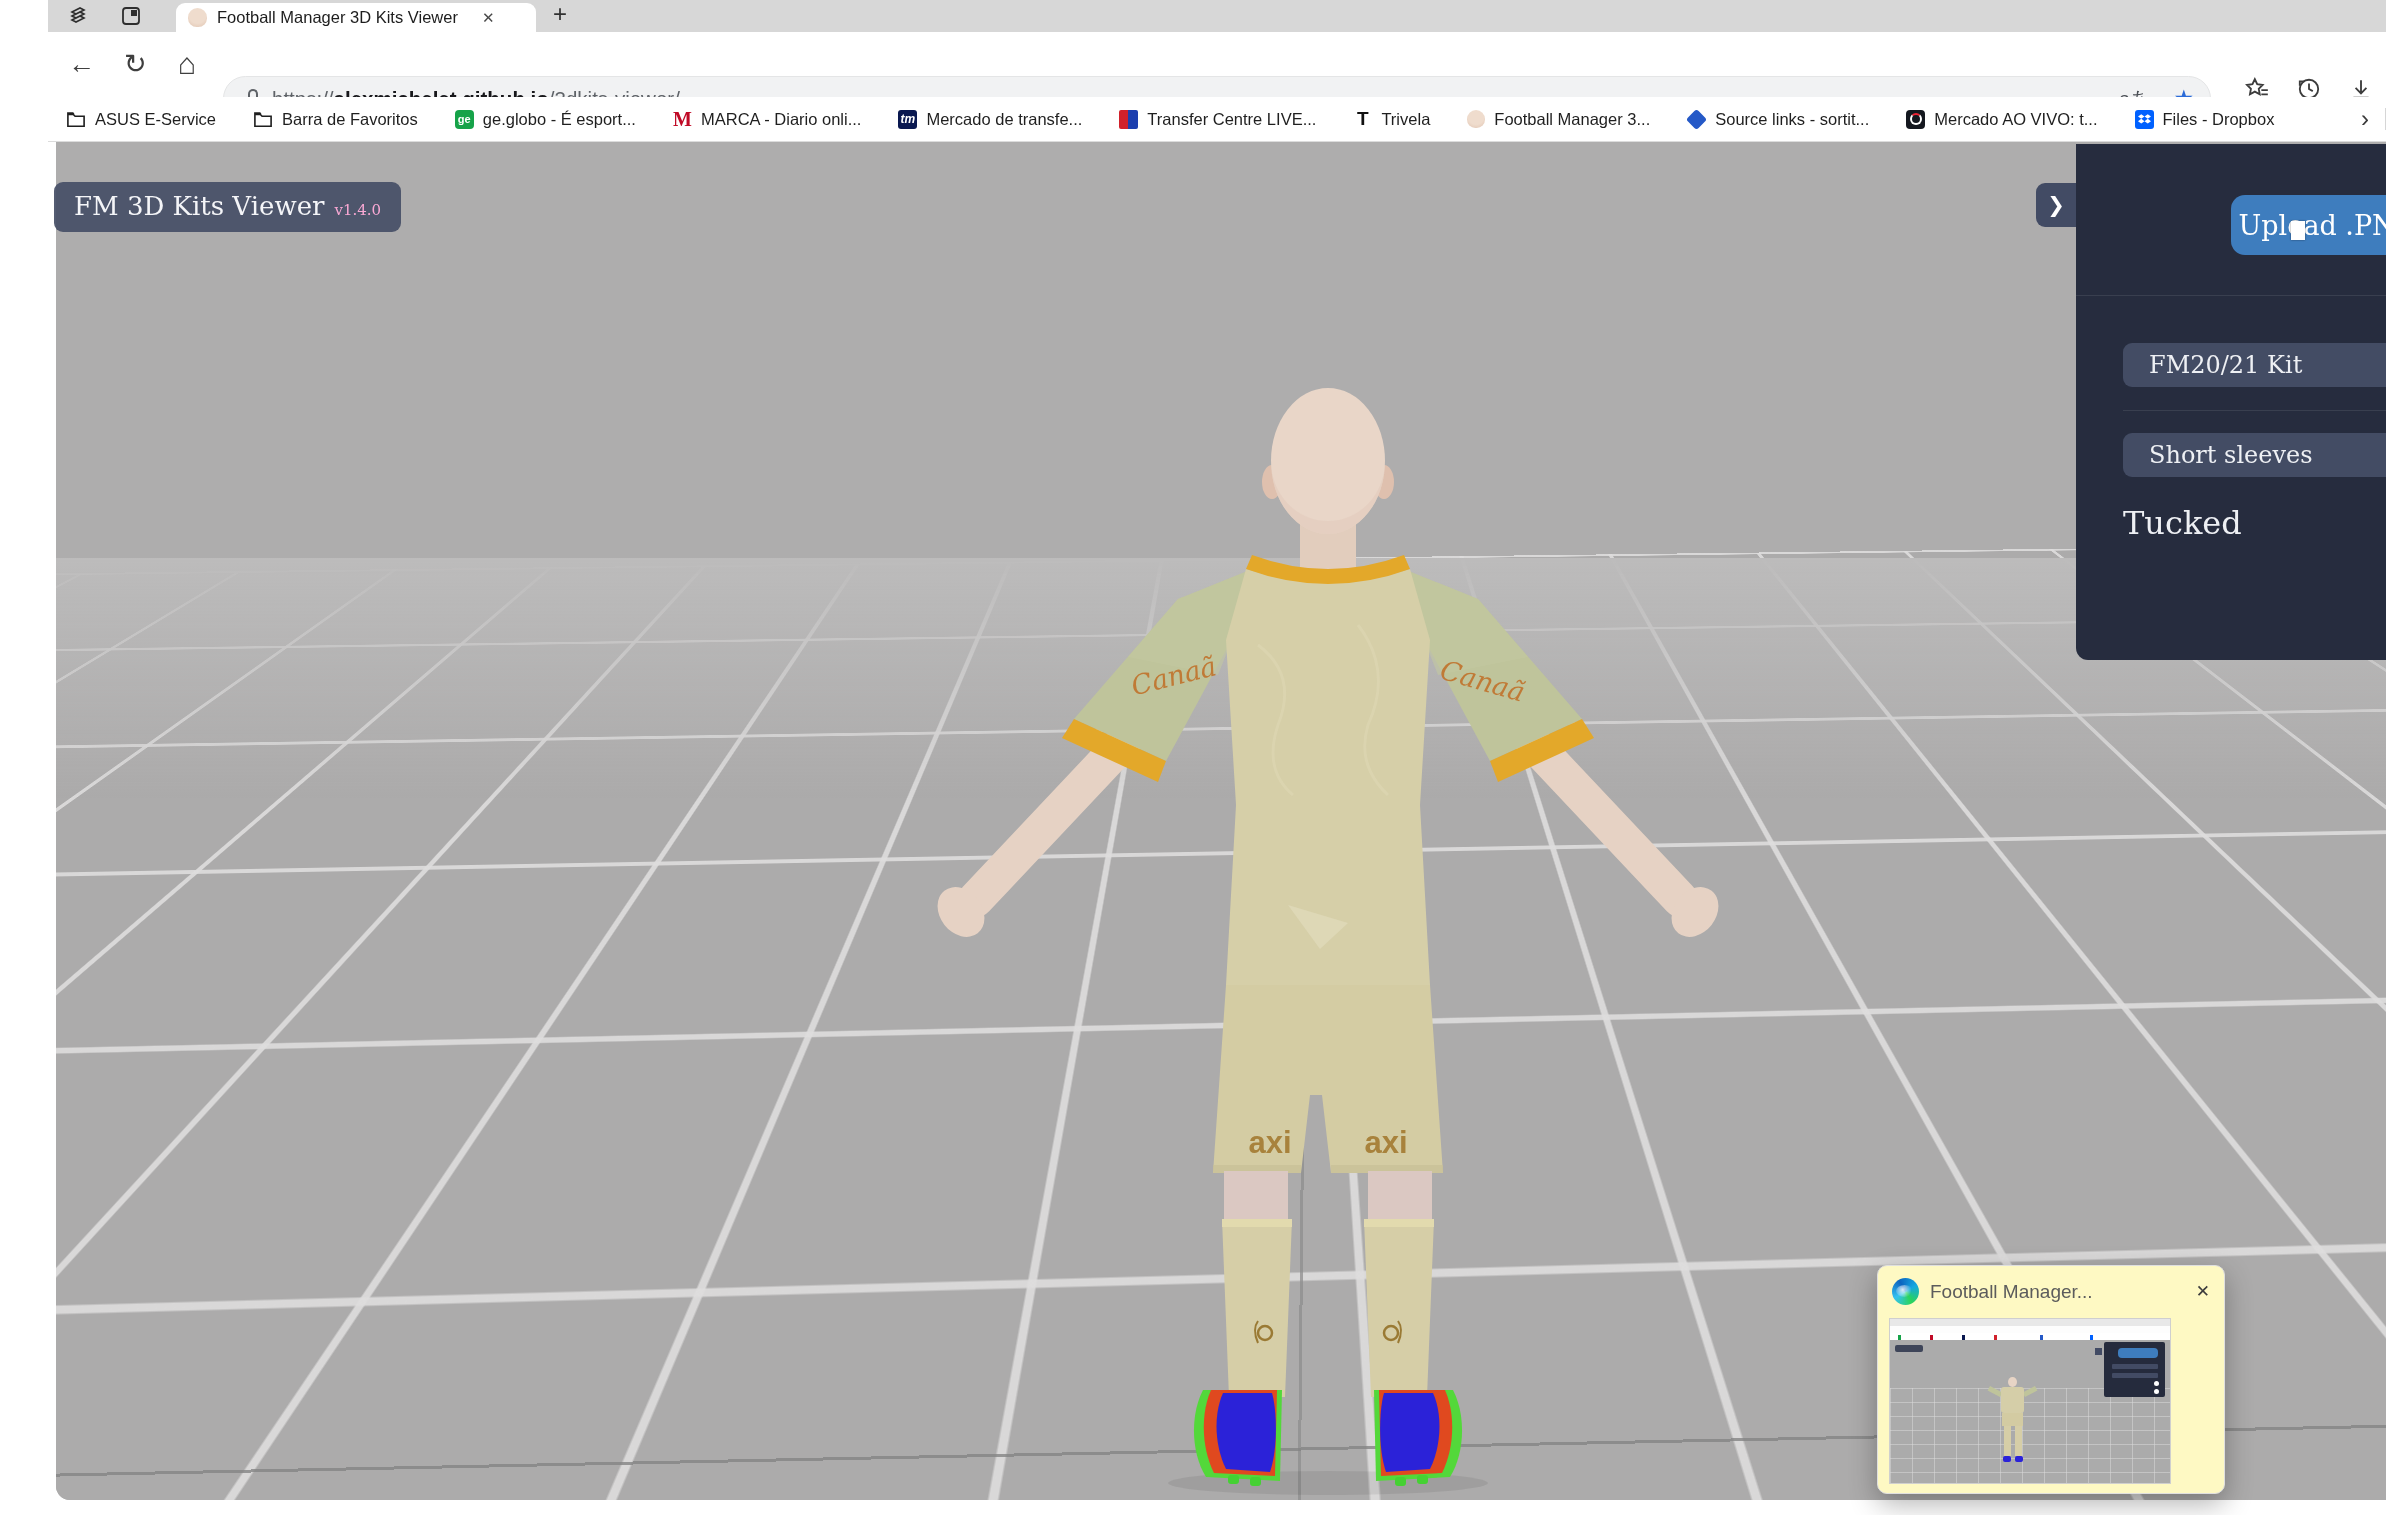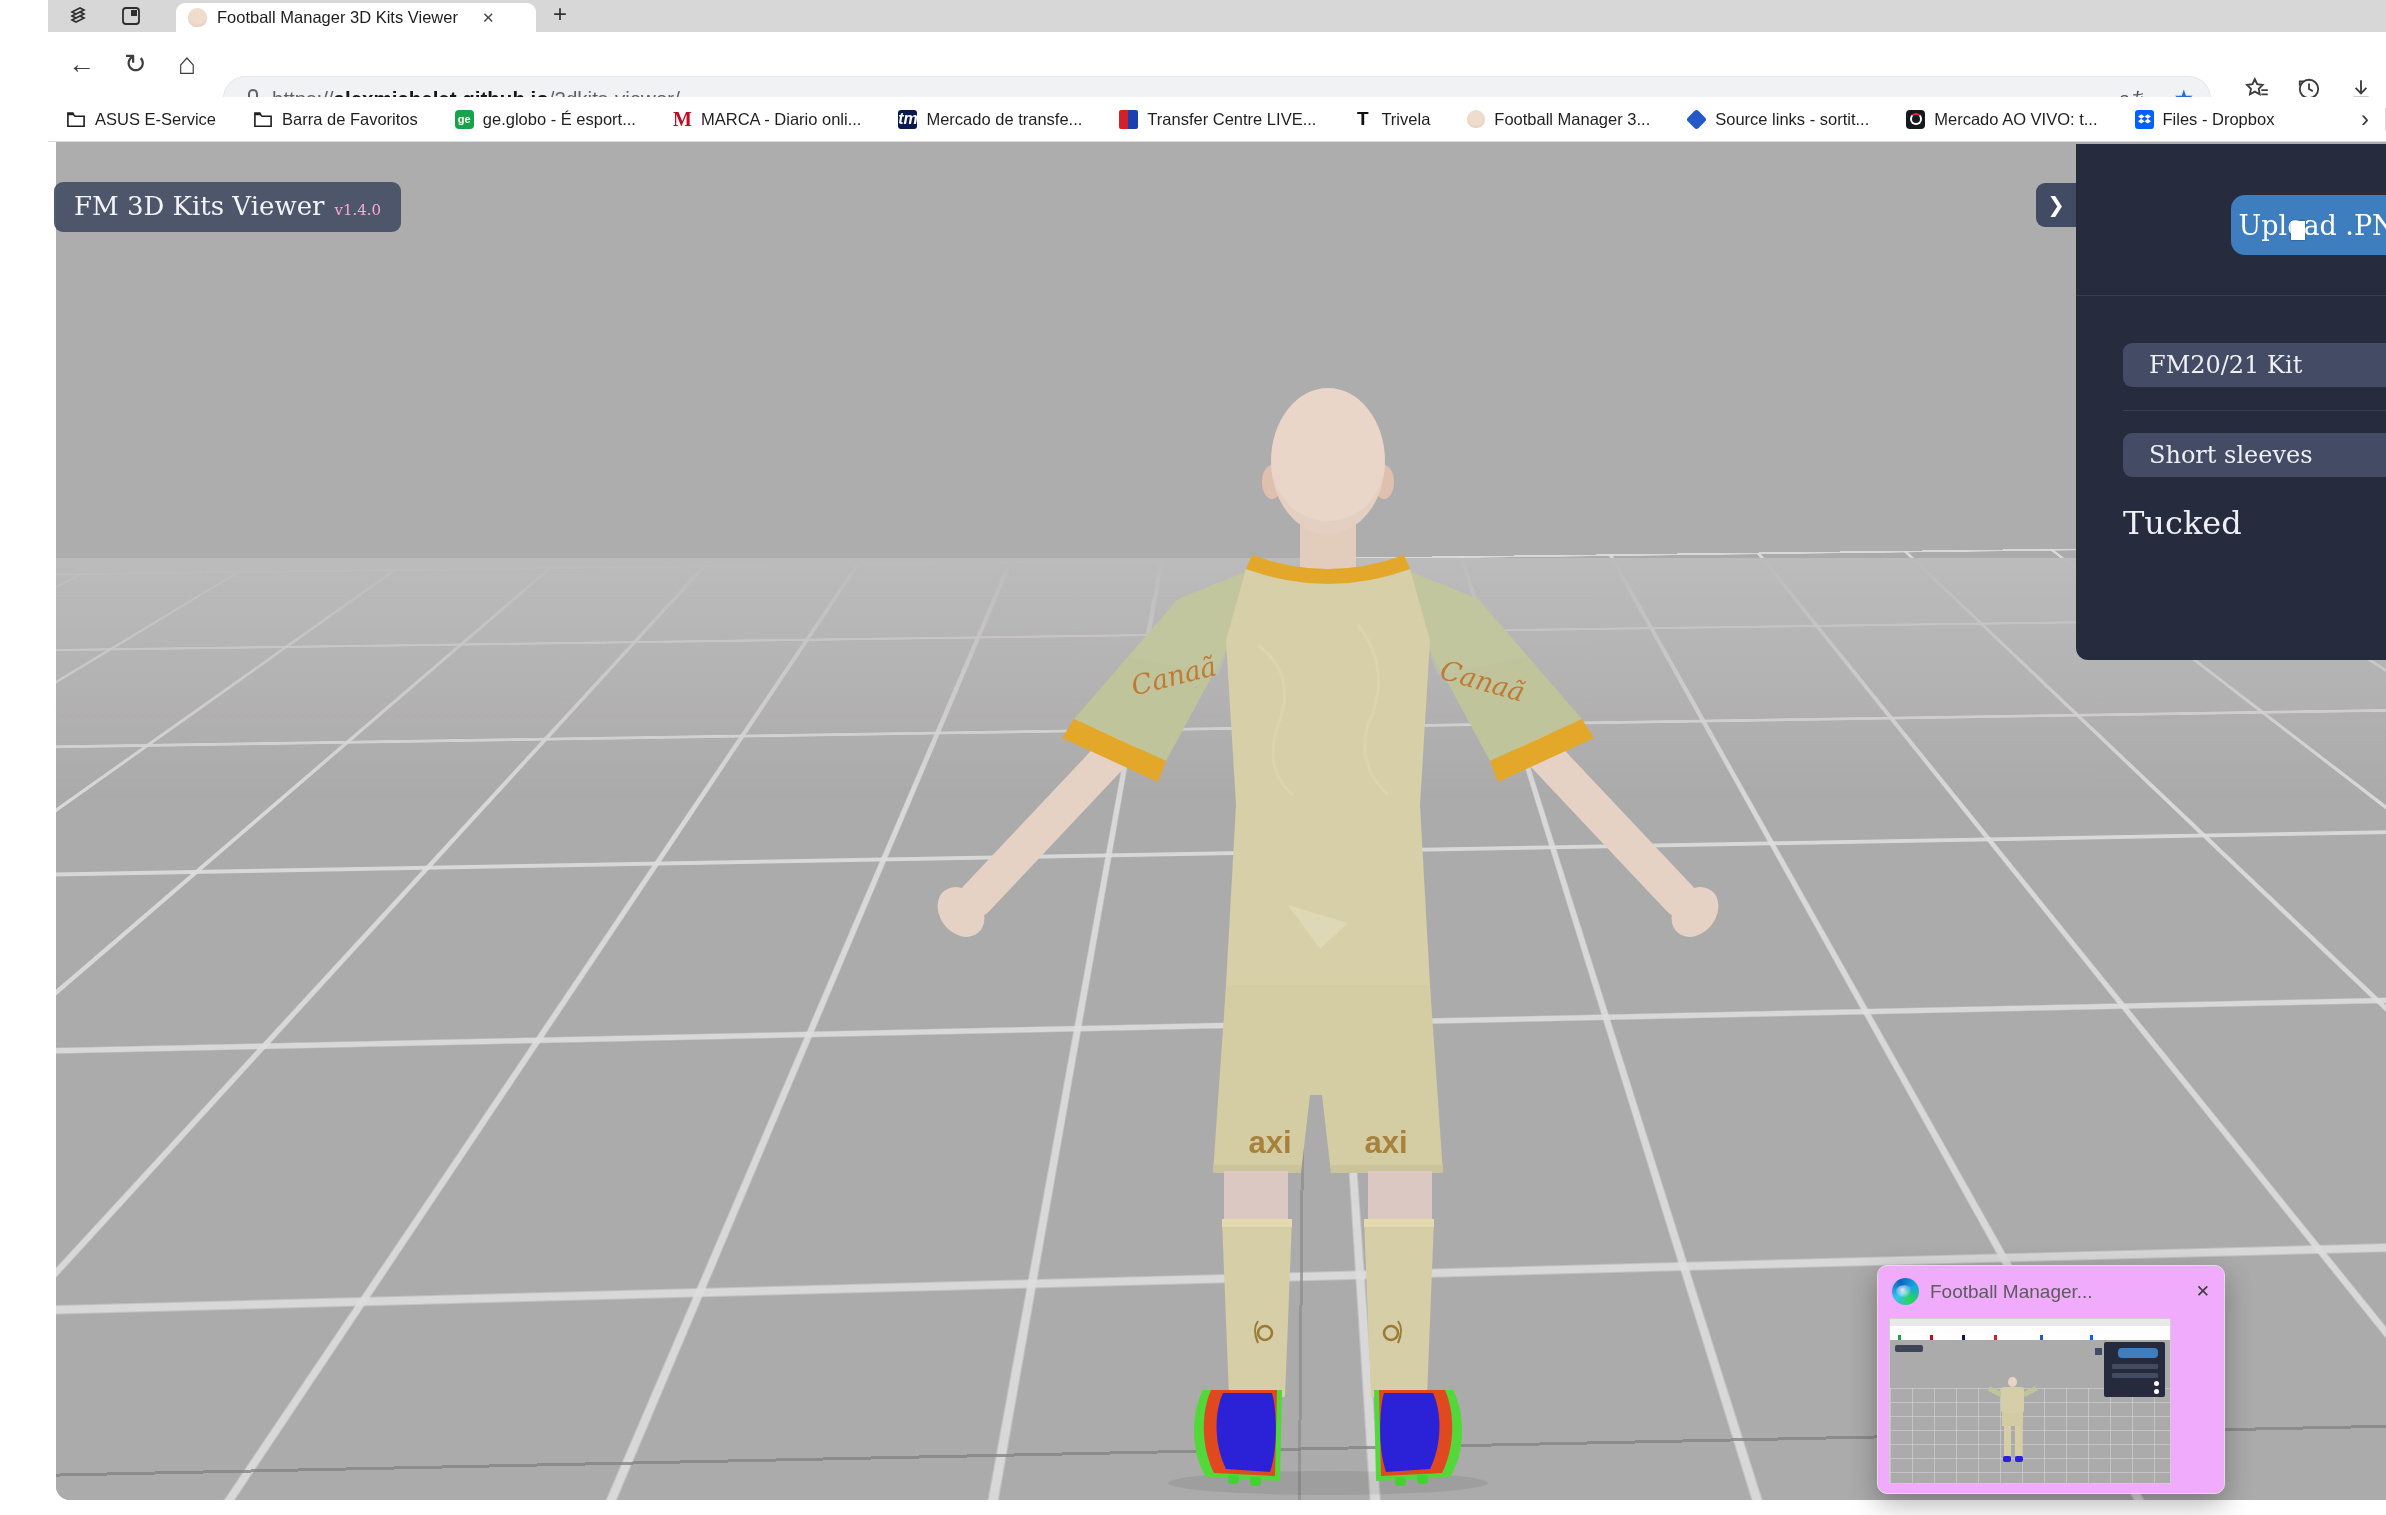--- a/index.html
+++ b/index.html
@@ -38,21 +38,21 @@
 
   .bookmarks { position:absolute; left:0; top:97px; width:2386px; height:45px; background:#fff;
                border-bottom:1px solid #dcdcdc; display:flex; align-items:center; padding:0 18px; gap:37px; }
   .bm { display:flex; align-items:center; gap:9px; white-space:nowrap; }
   .bm .label { font-size:16.5px; color:#1f1f1f; }
   .bm svg.folder { width:20px; height:18px; stroke:#1f1f1f; fill:none; stroke-width:1.8; }
   .fav { width:19px; height:19px; border-radius:4px; display:flex; align-items:center; justify-content:center;
          font-weight:bold; flex:0 0 auto; }
   .fav-ge { background:#16a349; color:#fff; font-size:11px; }
   .fav-m  { background:transparent; color:#c00a26; font-family:"Liberation Serif",serif; font-size:20px; }
-  .fav-tm { background:#0a1850; color:#fff; font-style:italic; font-size:16px; border-radius:3px; }
+  .fav-tm { background:#0a1850; color:#fff; font-style:italic; font-size:12px; border-radius:3px; }
   .fav-flag { background:linear-gradient(90deg,#d1212b 0 50%,#1c3faf 50% 100%); border-radius:2px; }
   .fav-t { background:transparent; color:#111; font-size:19px; position:relative; }
   .fav-src { background:transparent; }
   .fav-src b { display:block; width:15px; height:15px; background:#2559c7; transform:rotate(45deg); border-radius:3px; }
   .fav-live { background:#14181f; border-radius:4px; position:relative; }
   .fav-live b { width:12px; height:12px; border-radius:50%; border:2.5px solid #fff;
                 border-top-color:#e23; display:block; }
   .fav-db { background:#0061ff; border-radius:3px; }
   .bm-right { margin-left:auto; display:flex; align-items:center; gap:16px; }
   .bm-chevron { font-size:24px; color:#3a3a3a; }
@@ -101,21 +101,21 @@
   .pdiv2 { position:absolute; left:47px; top:266px; width:311px; height:1px; background:rgba(255,255,255,.09); }
   .plabel { position:absolute; left:47px; color:#eef0f4; font-size:32px; }
   .plab1 { top:360px; } .plab2 { top:432px; }
 
   
   .tooltip { position:absolute; left:1727px; top:1178px; width:462px; height:66px; background:#f2f2f2;
              border:1px solid #dedede; border-radius:8px; box-shadow:0 3px 10px rgba(0,0,0,.18);
              padding:8px 16px; font-size:20px; color:#1b1b1b; line-height:1.35; }
 
   
-  .preview { position:absolute; left:1829px; top:1265px; width:348px; height:229px; background:#f0abfc;
+  .preview { position:absolute; left:1829px; top:1265px; width:348px; height:229px; background:#fef9c3;
              border:1px solid #dfdfdf; border-radius:10px; box-shadow:0 10px 28px rgba(0,0,0,.3); }
   .pv-head { display:flex; align-items:center; gap:11px; padding:12px 14px 8px 14px; }
   .edge-logo { width:27px; height:27px; border-radius:50%;
       background:conic-gradient(from 150deg, #2bd45a, #35c1f1, #0c64c0, #15a8e0, #2bd45a);
       position:relative; overflow:hidden; flex:0 0 auto; }
   .edge-logo::after { content:""; position:absolute; left:4px; top:7px; width:17px; height:12px;
       background:radial-gradient(circle at 40% 40%, rgba(255,255,255,.85), rgba(255,255,255,0) 70%); border-radius:50%; }
   .pv-title { font-size:19px; color:#5c5c5c; white-space:nowrap; overflow:hidden; }
   .pv-close { margin-left:auto; font-size:17px; color:#3d3d3d; }
   .mini { position:absolute; left:11px; top:52px; width:282px; height:166px; border:1px solid #cfcfcf;

